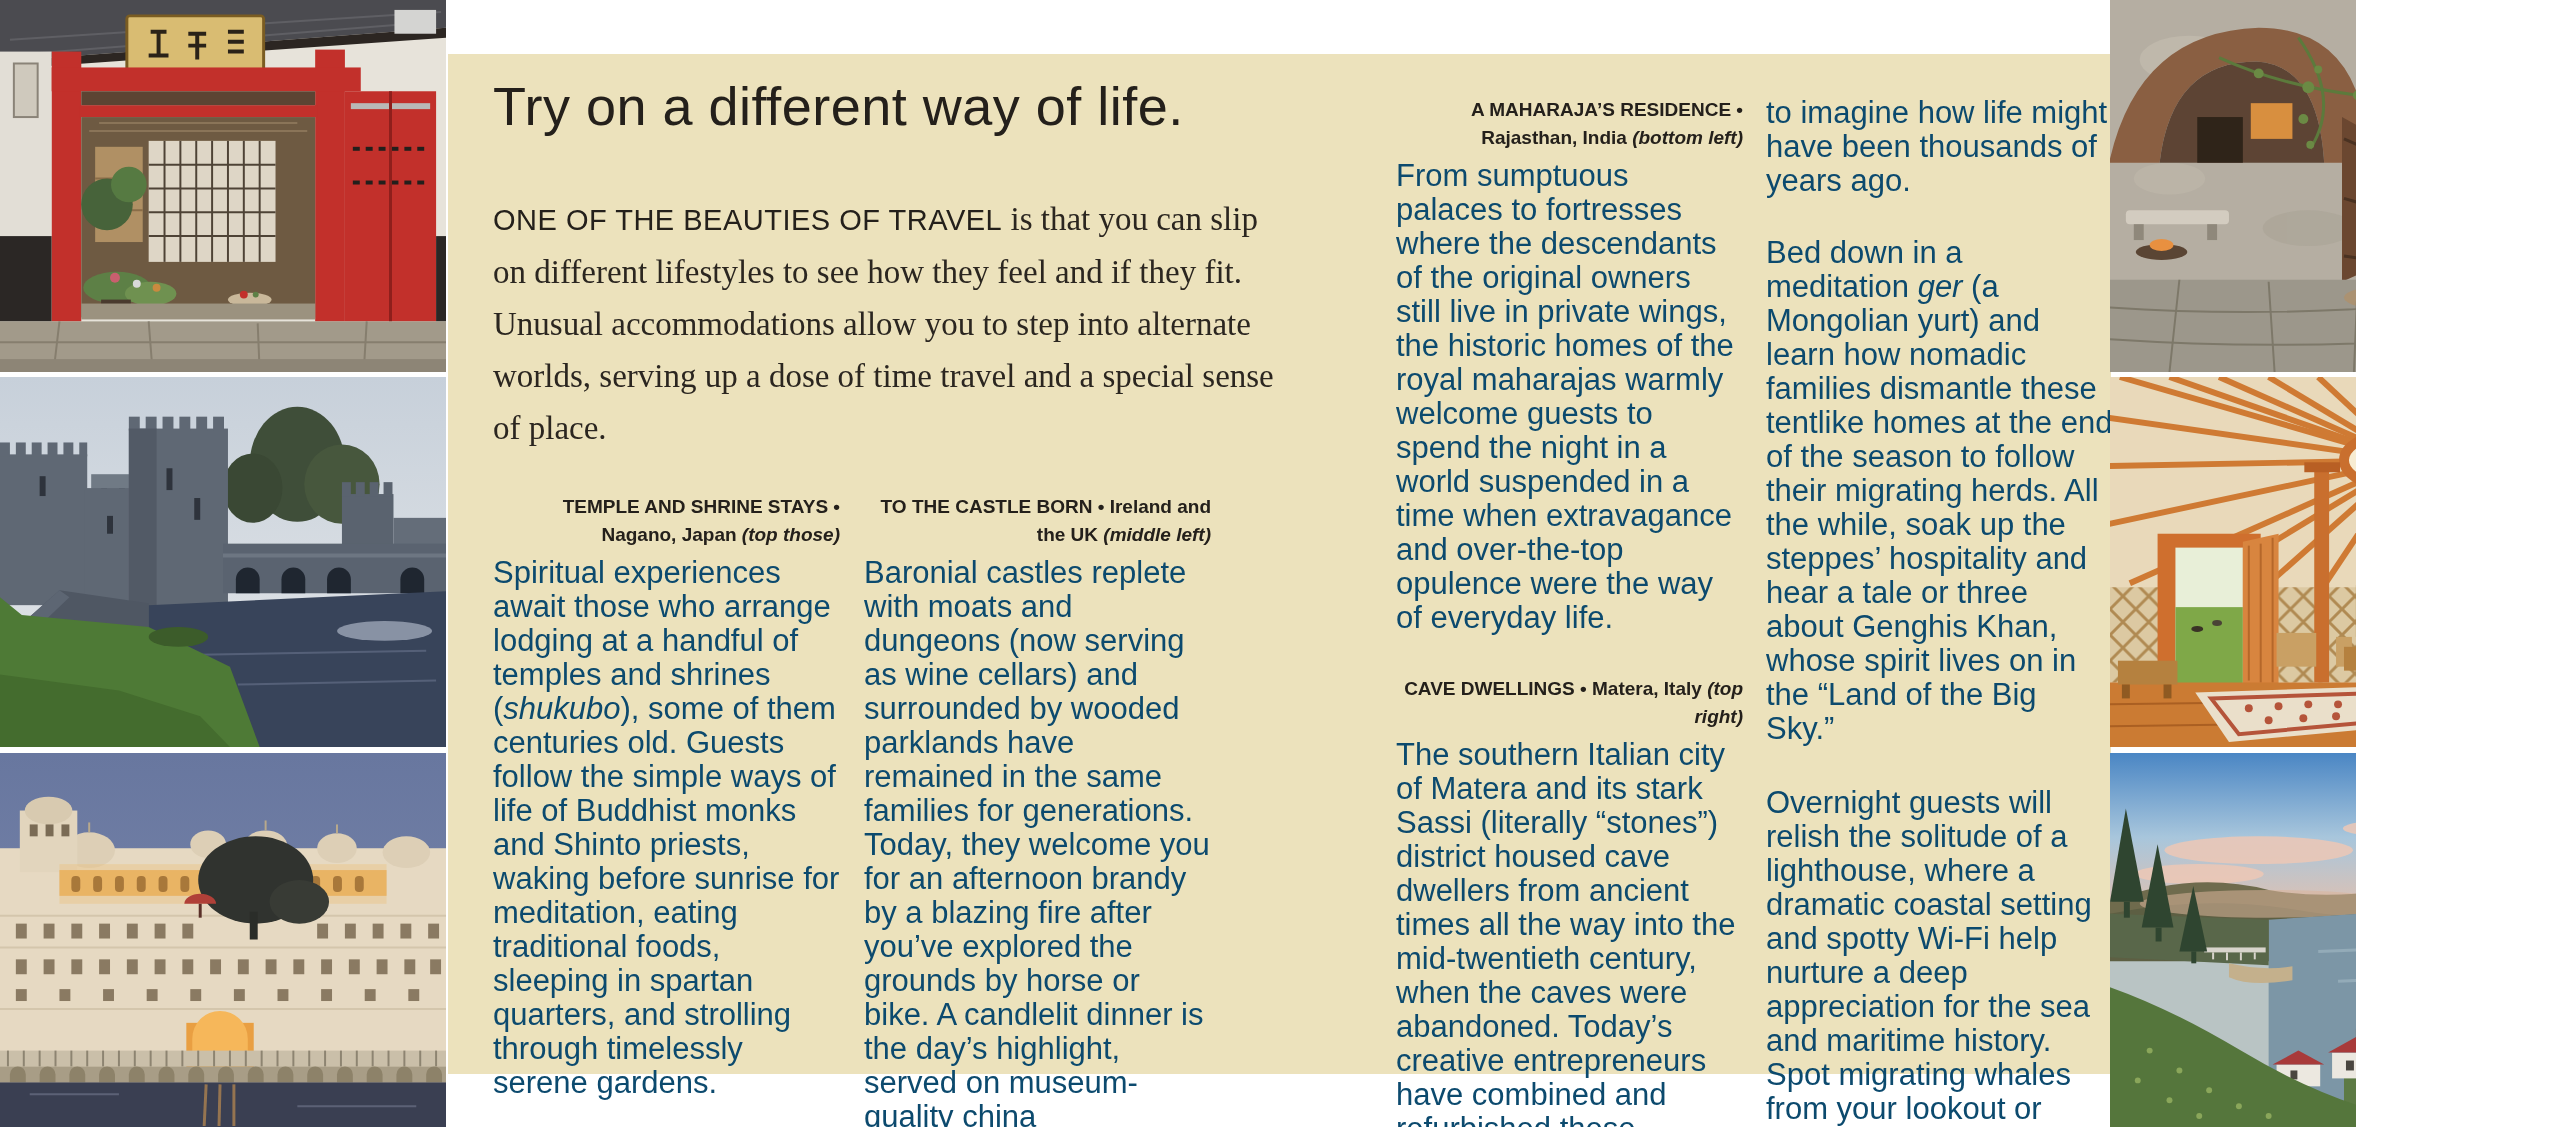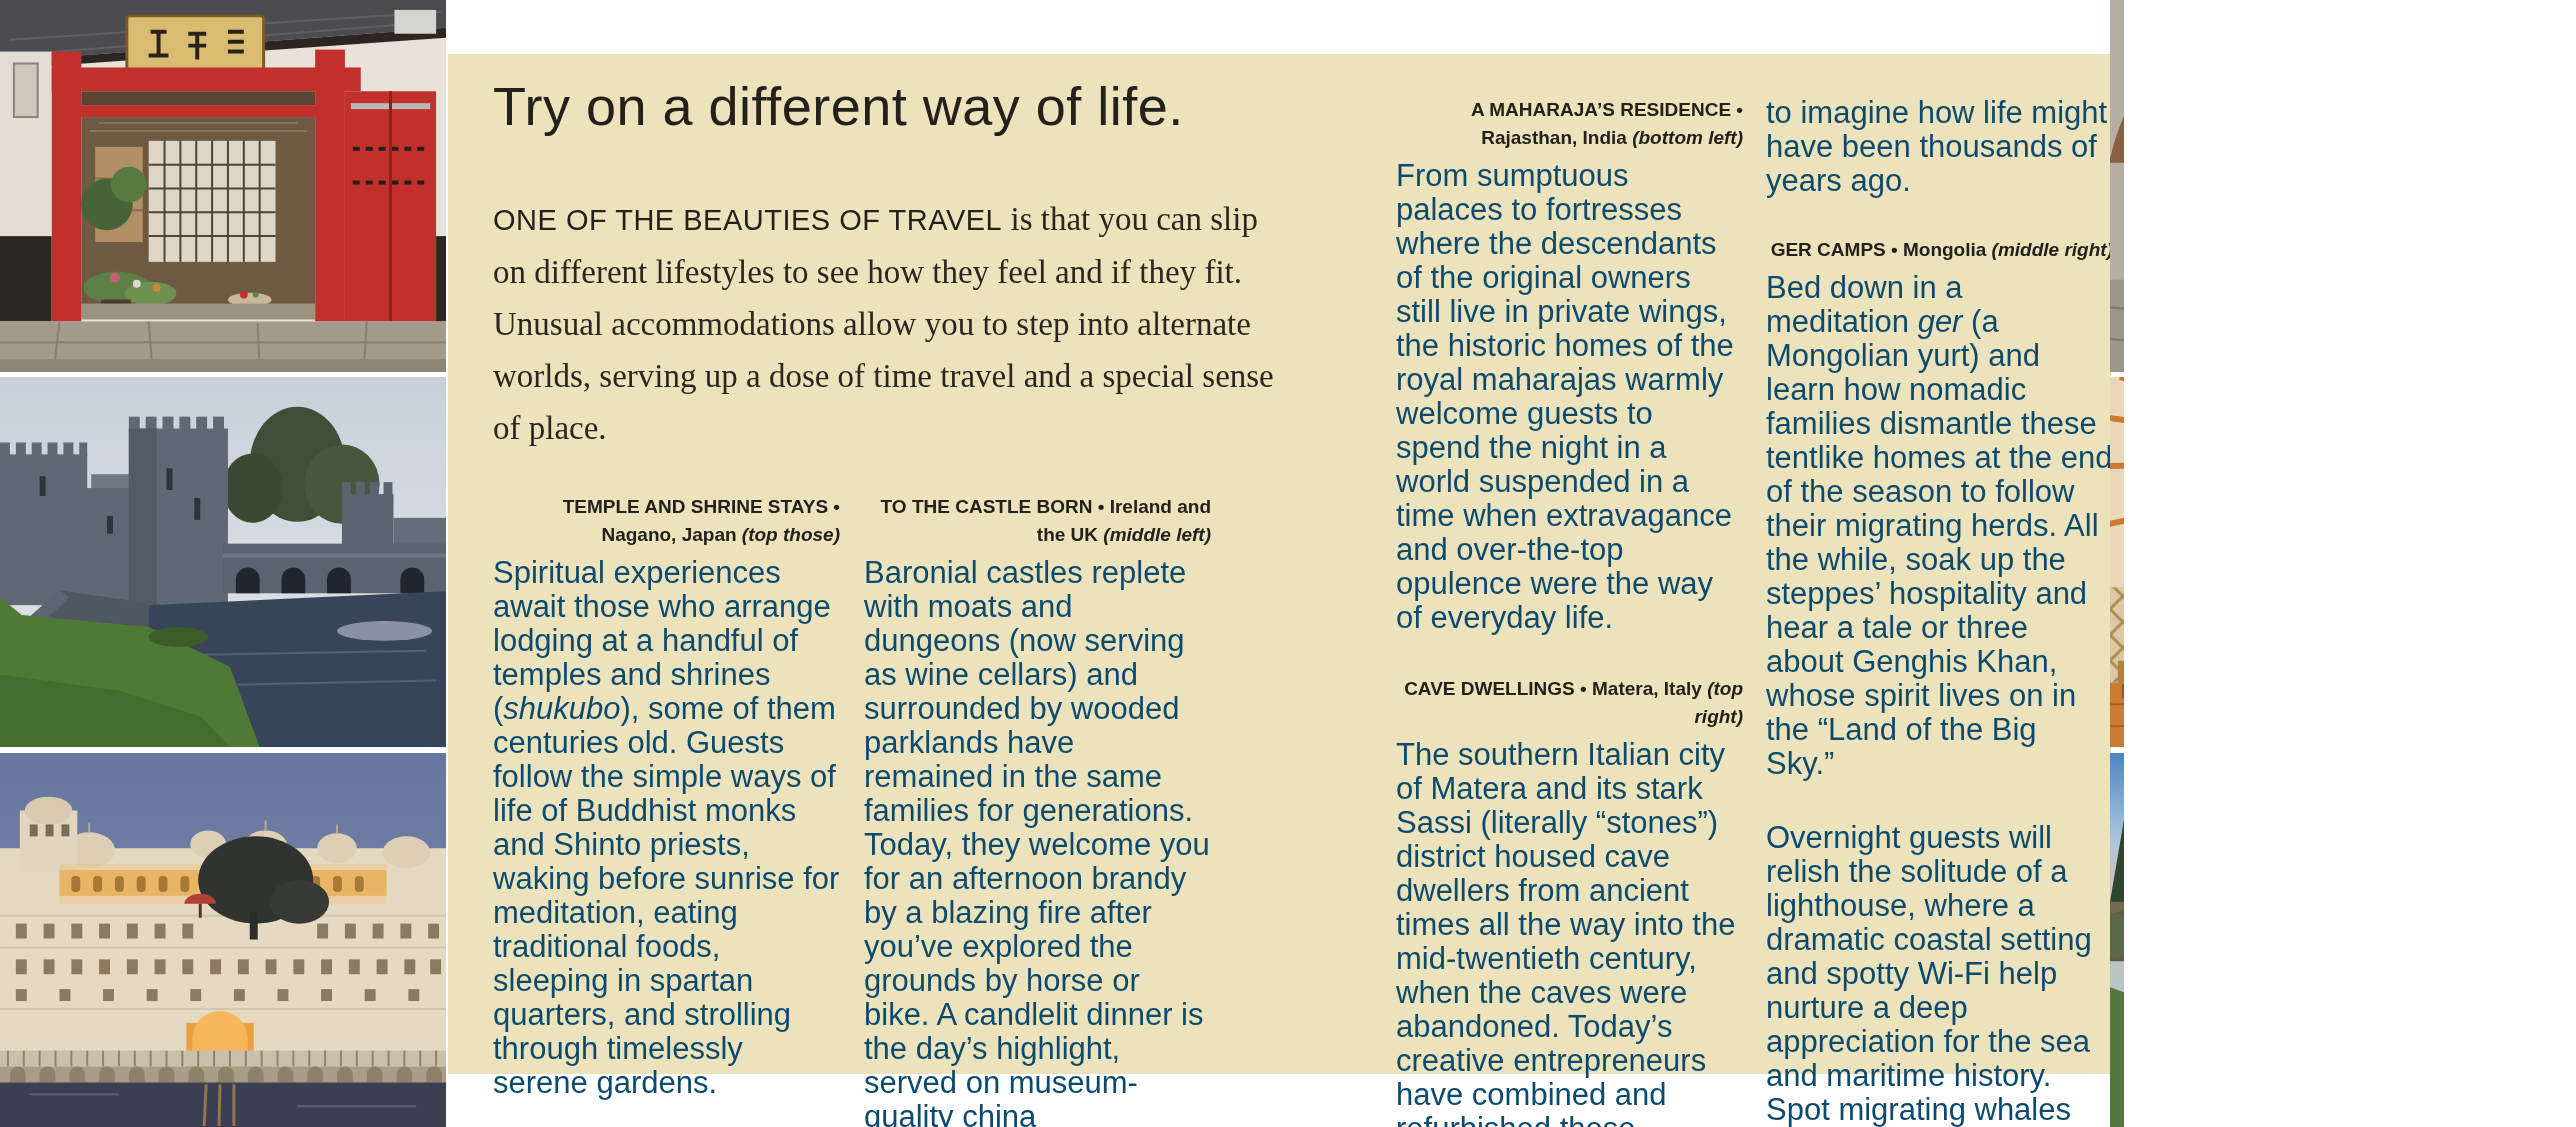--- a/index.html
+++ b/index.html
@@ -1,16 +1,16 @@
 <!DOCTYPE html>
 <html><head>
 <meta charset="utf-8">
 <style>
   html,body{margin:0;padding:0;background:#ffffff;}
-  #page{position:relative;width:2124px;height:1127px;background:#ffffff;overflow:hidden;
+  #page{position:relative;width:2356px;height:1127px;background:#ffffff;overflow:hidden;
         font-family:"Liberation Sans",sans-serif;}
   
   .pcol{position:absolute;top:0;height:1127px;}
   #photos-left{left:0;width:446px;}
   #photos-right{left:2110px;width:466px;}
   .photo{position:absolute;left:0;width:100%;display:block;}
   .ph-top{top:0;height:372px;}
   .ph-mid{top:377px;height:370px;}
   .ph-bot{top:753px;height:375px;}
   
@@ -387,21 +387,20 @@
       </div>
       <div class="section">
         <h3 class="shead"><span>CAVE DWELLINGS</span><span> • </span><span class="place">Matera, Italy </span><em class="pos">(top right)</em></h3>
         <p class="sbody">The southern Italian city of Matera and its stark Sassi (literally “stones”) district housed cave dwellers from ancient times all the way into the mid-twentieth century, when the caves were abandoned. Today’s creative entrepreneurs have combined and refurbished these limestone grottoes into boutique hotels, shops, eateries, and art galleries. From basic to chic, these caves, with their minimalist designs, make it easy</p>
       </div>
     </div>
 
     <div class="col" id="colD">
       <p class="sbody cont">to imagine how life might have been thousands of years ago.</p>
       <div class="section">
-        <h3 class="shead"><span>GER CAMPS</span><span> • </span><span class="place">Mongolia </span><em class="pos">(middle right)</em></h3>
         <p class="sbody"><span>Bed down in a meditation </span><em>ger</em><span> (a Mongolian yurt) and learn how nomadic families dismantle these tentlike homes at the end of the season to follow their migrating herds. All the while, soak up the steppes’ hospitality and hear a tale or three about Genghis Khan, whose spirit lives on in the “Land of the Big Sky.”</span></p>
       </div>
       <div class="section">
         <p class="sbody">Overnight guests will relish the solitude of a lighthouse, where a dramatic coastal setting and spotty Wi-Fi help nurture a deep appreciation for the sea and maritime history. Spot migrating whales from your lookout or watch a storm roll in while savoring the isolation.</p>
       </div>
     </div>
   </div>
 
   <div class="pcol" id="photos-right">
 

